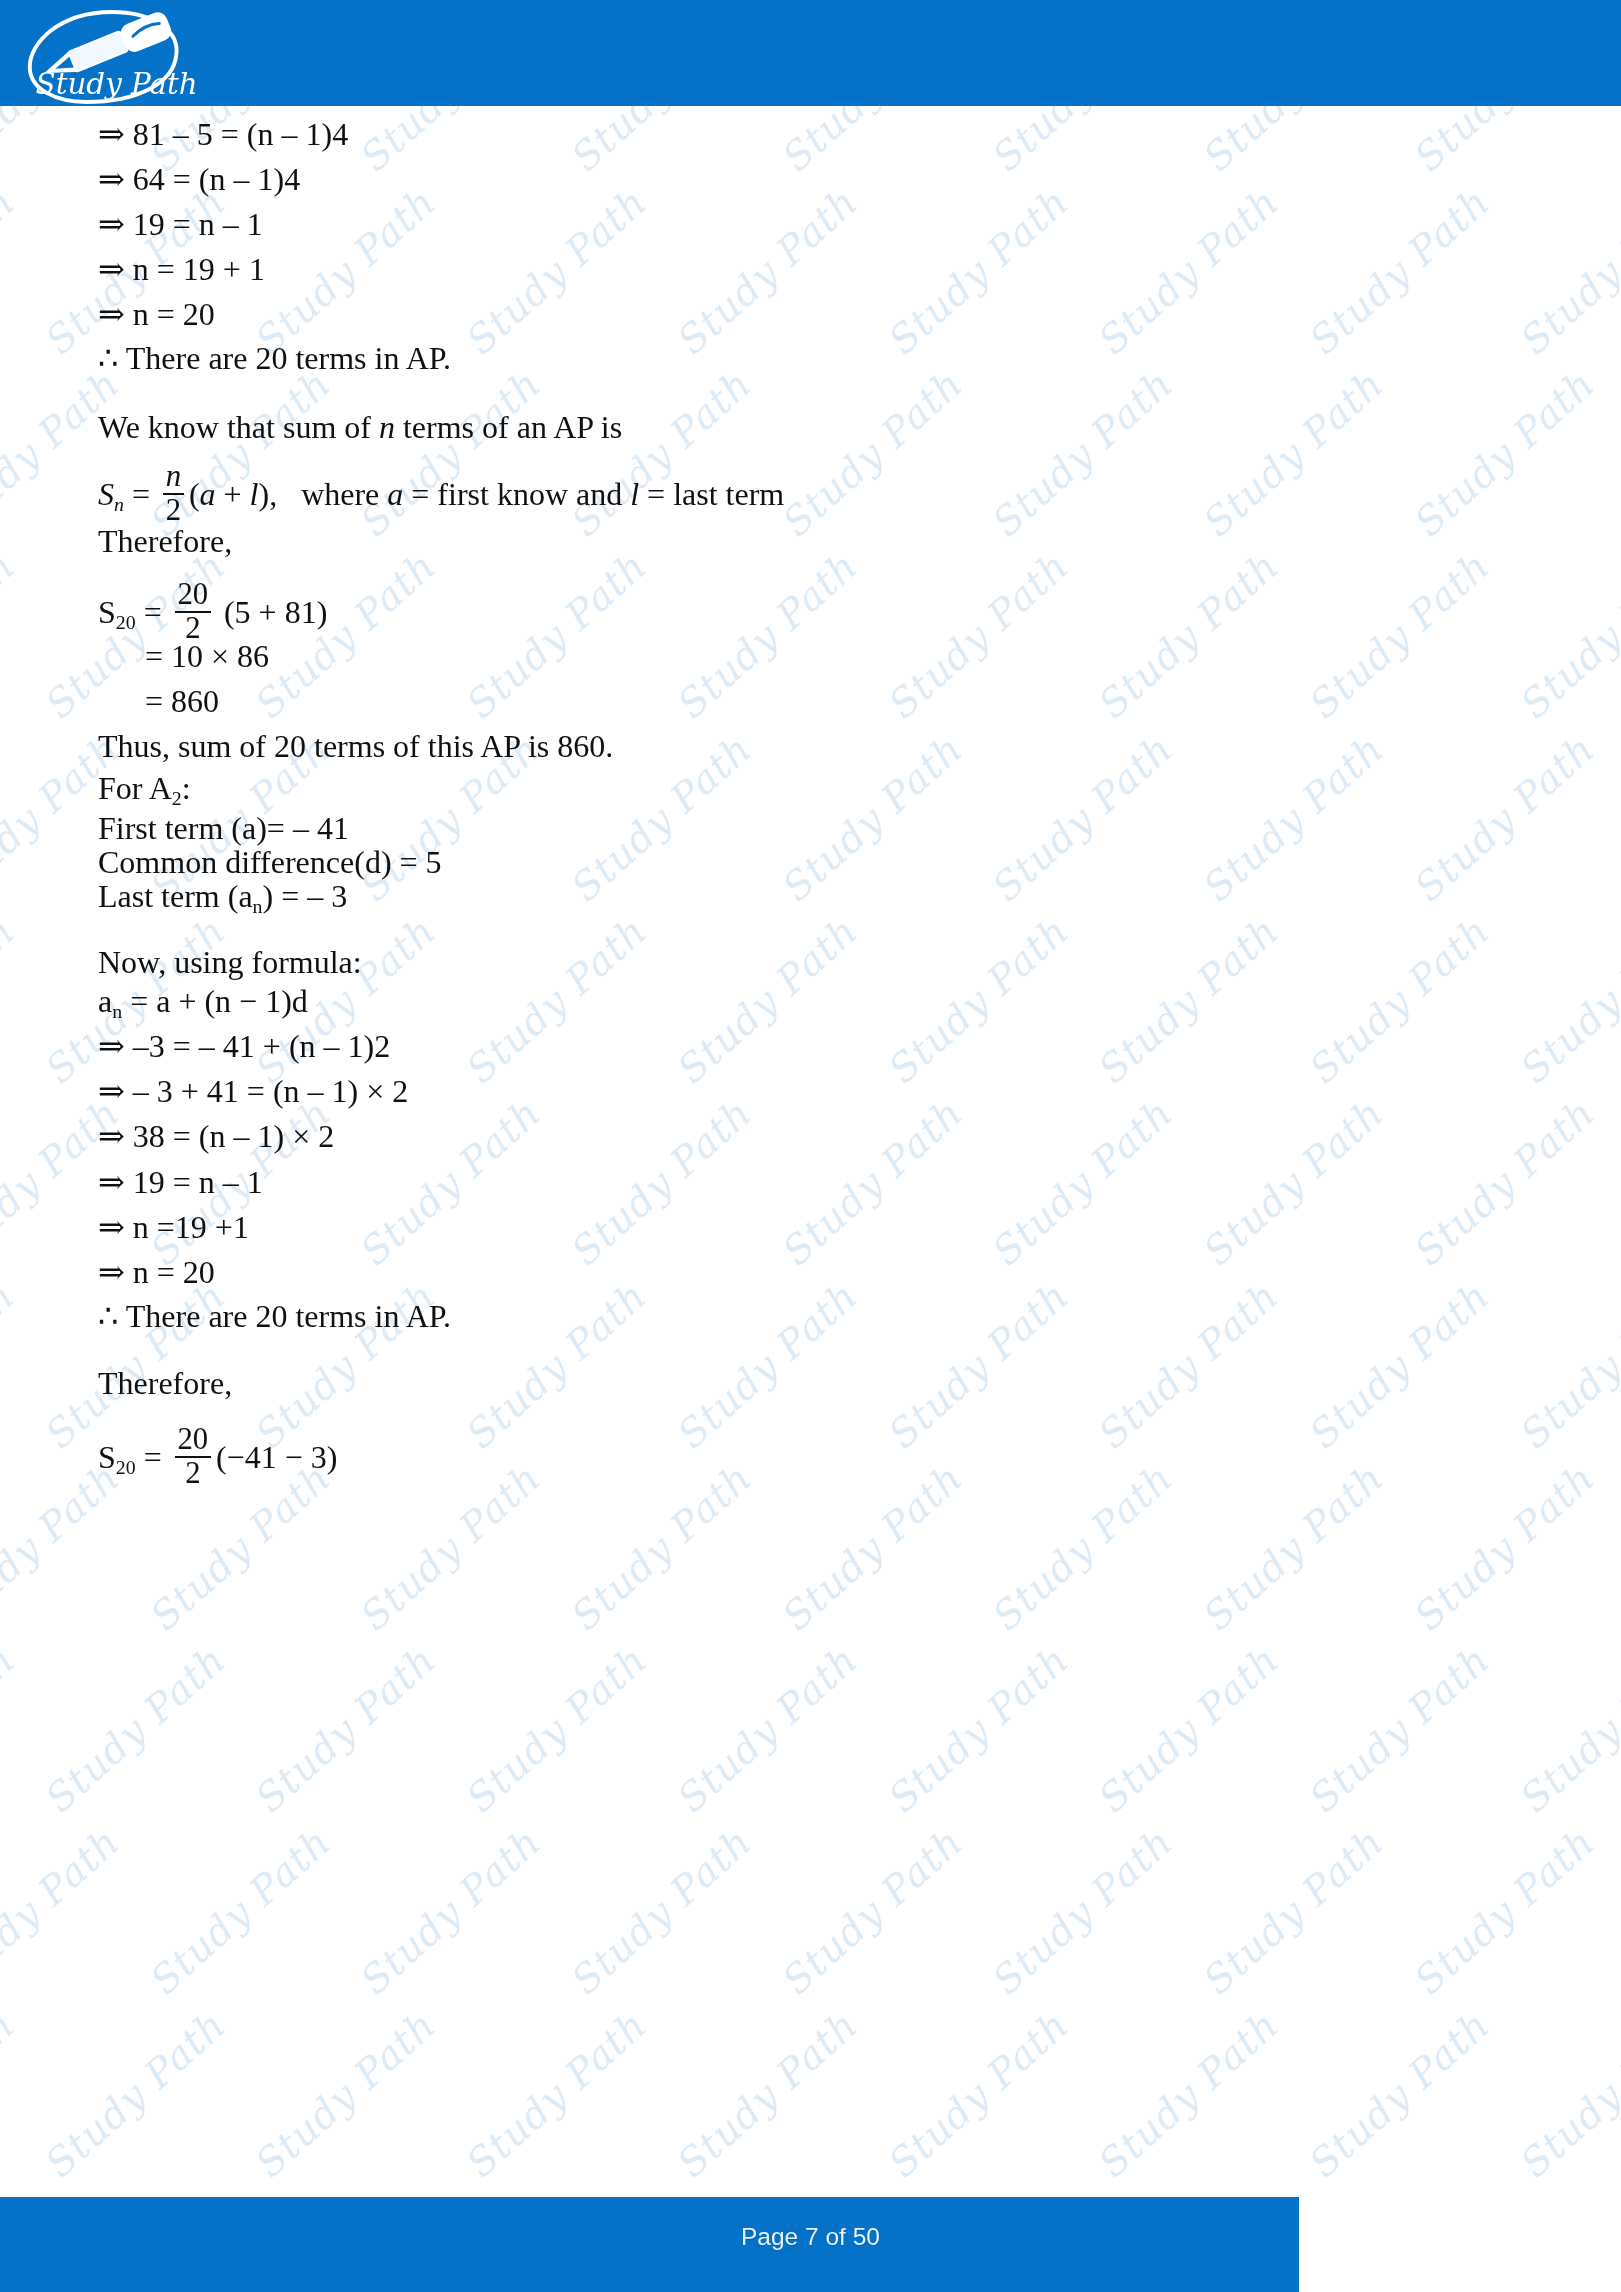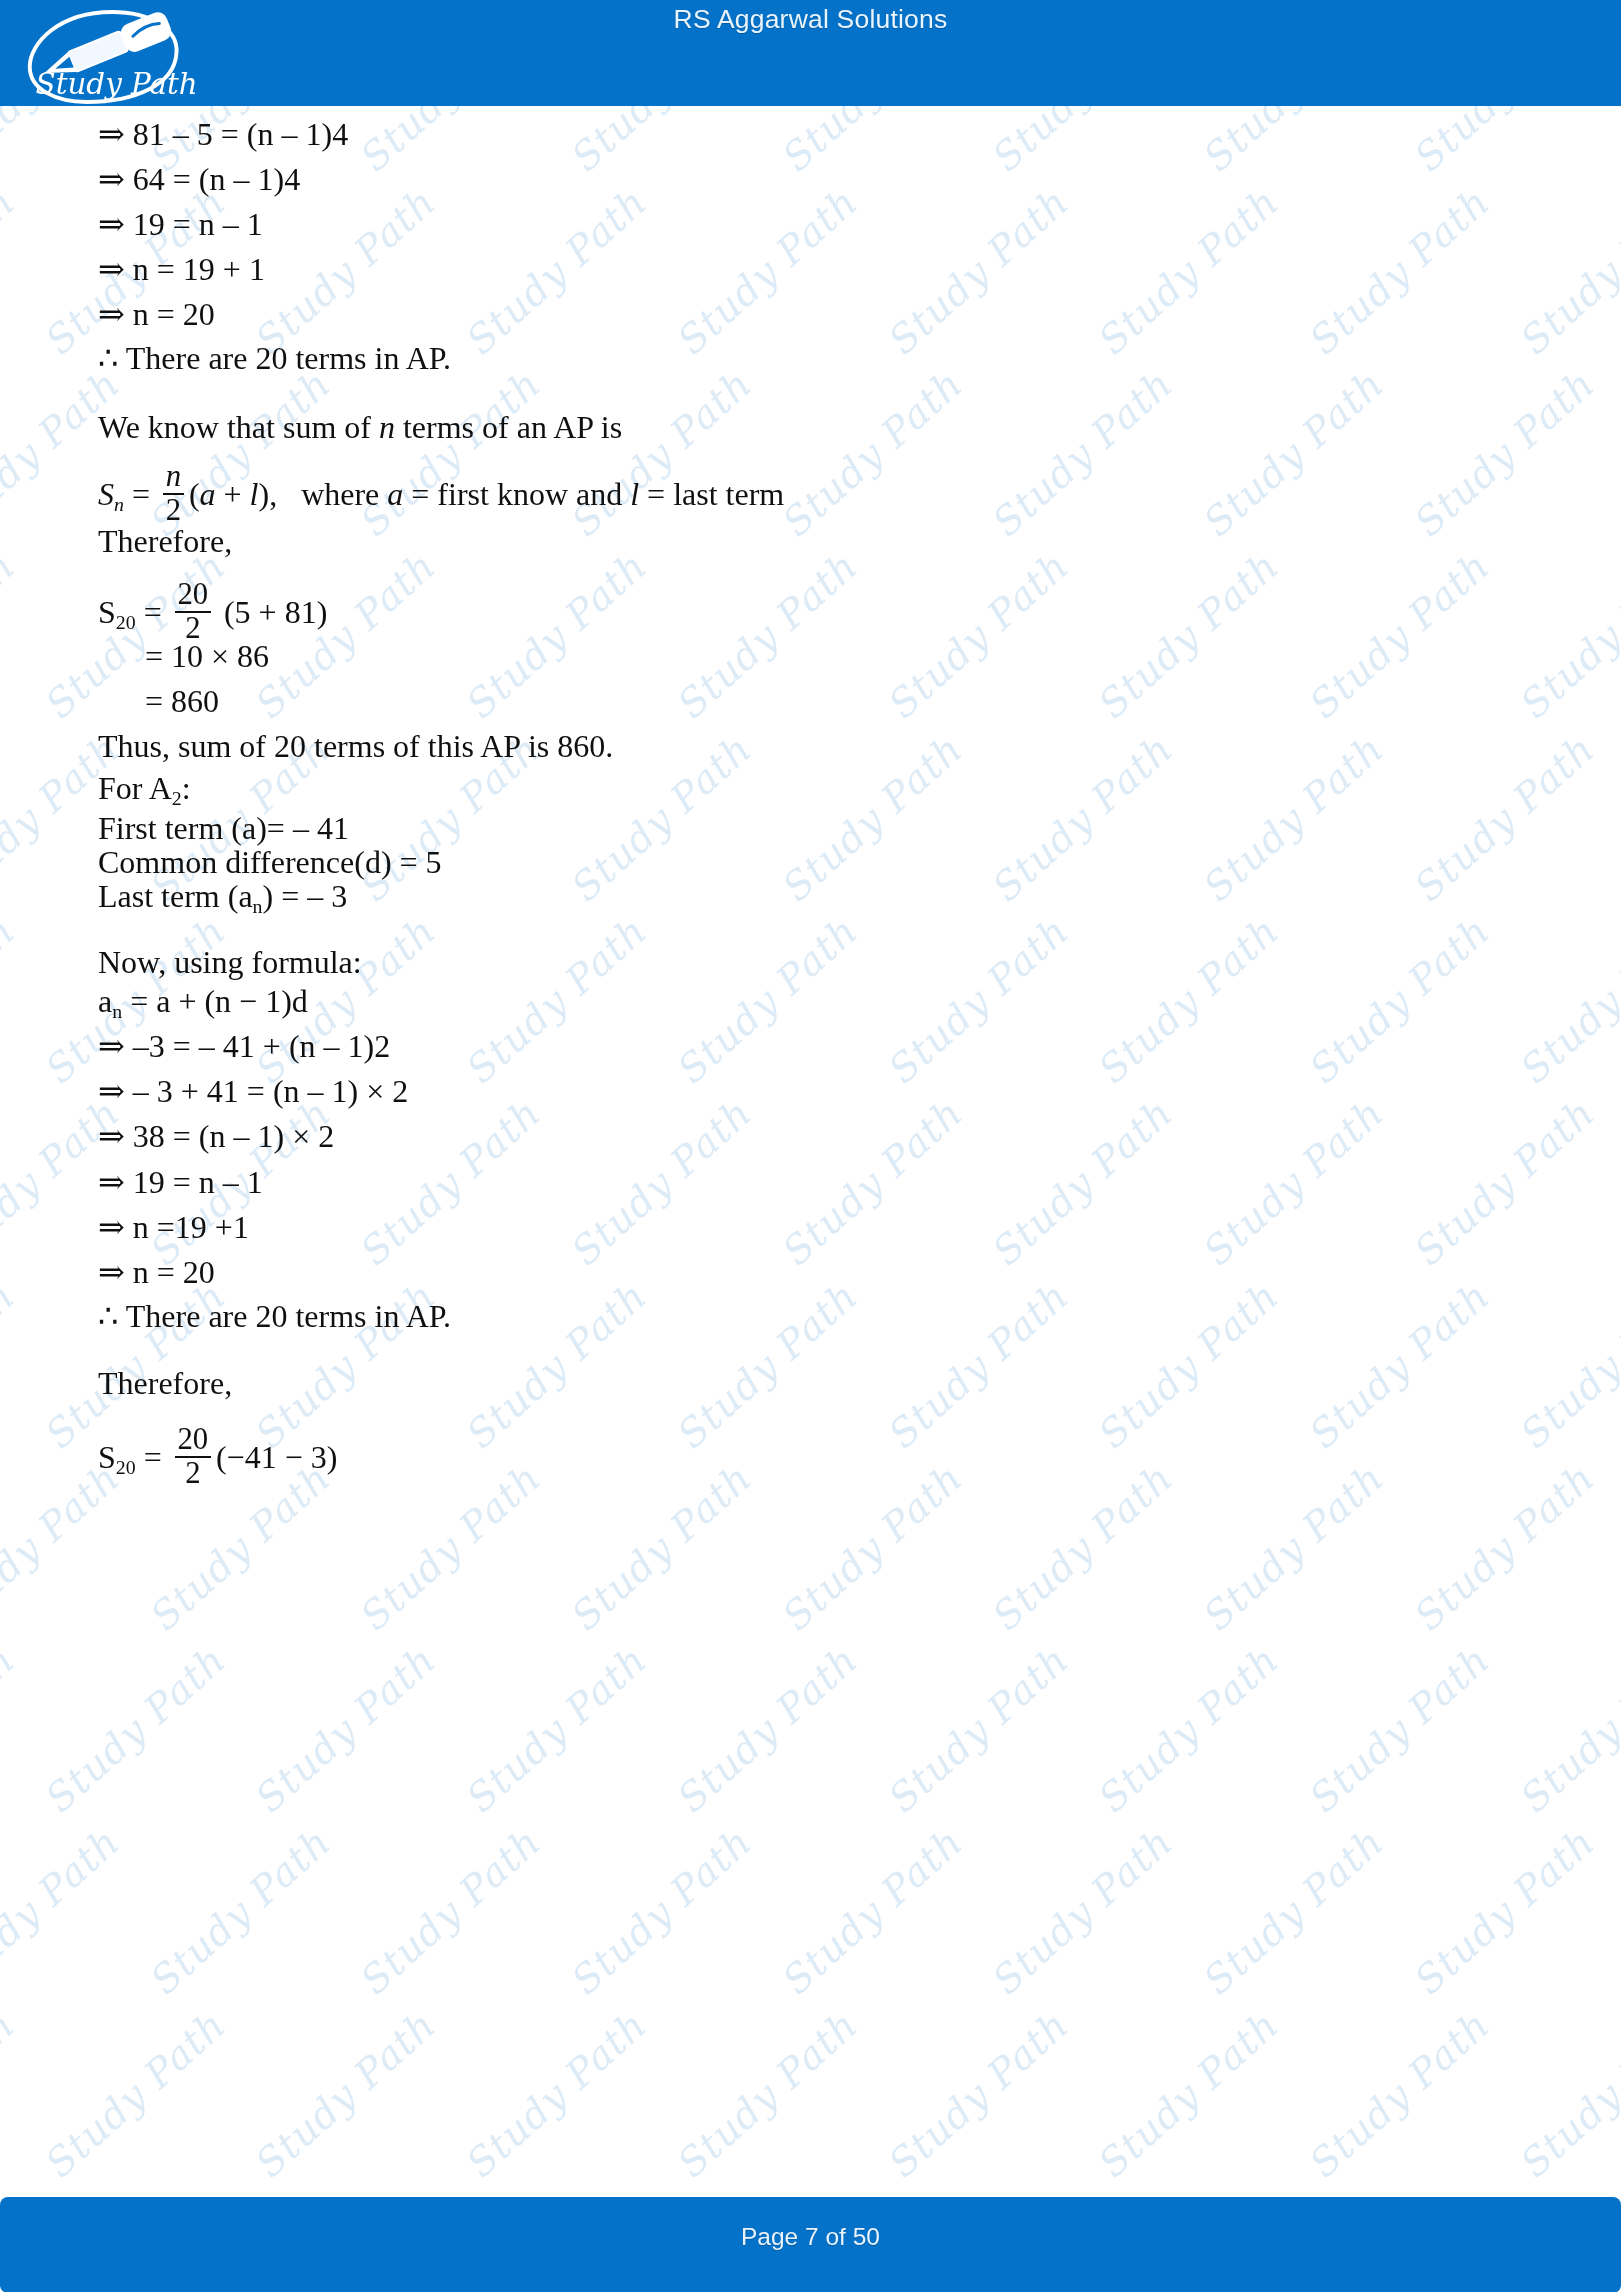--- a/index.html
+++ b/index.html
@@ -74,25 +74,24 @@
   }
   .ht-class   { font-size: 26.5px; }
   .ht-book    { font-size: 28px; }
   .ht-chapter { font-size: 28px; }
 
   
   .footer {
     position: absolute;
     left: 0;
     top: 2197px;
-    width: 1621px;
+    width: 1299px;
     height: 96px;
     background: #0372c8;
     z-index: 5;
-    border-radius: 8px;
   }
   .footer-text {
     position: absolute;
     left: 0;
     top: 25.5px;
     width: 1621px;
     text-align: center;
     color: #eaf4fd;
     font-family: "Liberation Sans Narrow", "Liberation Sans", sans-serif;
     font-size: 24.5px;
@@ -273,21 +272,20 @@
           <rect x="110" y="33" width="48" height="28" rx="9" fill="#ffffff" stroke="#ffffff" stroke-width="2"></rect>
           <path d="M120 46 q16 -7 30 -2" fill="none" stroke="#0372c8" stroke-width="3" stroke-linecap="round"></path>
           <path d="M52 36 L22 47 L52 58 Z" fill="#ffffff"></path>
           <path d="M34 47 L52 41 L52 53 Z" fill="#0372c8"></path>
         </g>
 
         <text x="18" y="92" font-family="DejaVu Serif, serif" font-style="italic" font-size="30" fill="#ffffff">Study Path</text>
       </svg>
     </div>
     <div class="header-titles">
-      <div class="ht-book">RS Aggarwal Solutions</div>
     </div>
   </div>
 
   <div class="content">
 
     <div class="line" style="top:11.8px">⇒ 81 – 5 = (n – 1)4</div>
     <div class="line" style="top:57px">⇒ 64 = (n – 1)4</div>
     <div class="line" style="top:102px">⇒ 19 = n – 1</div>
     <div class="line" style="top:147px">⇒ n = 19 + 1</div>
     <div class="line" style="top:192px">⇒ n = 20</div>

